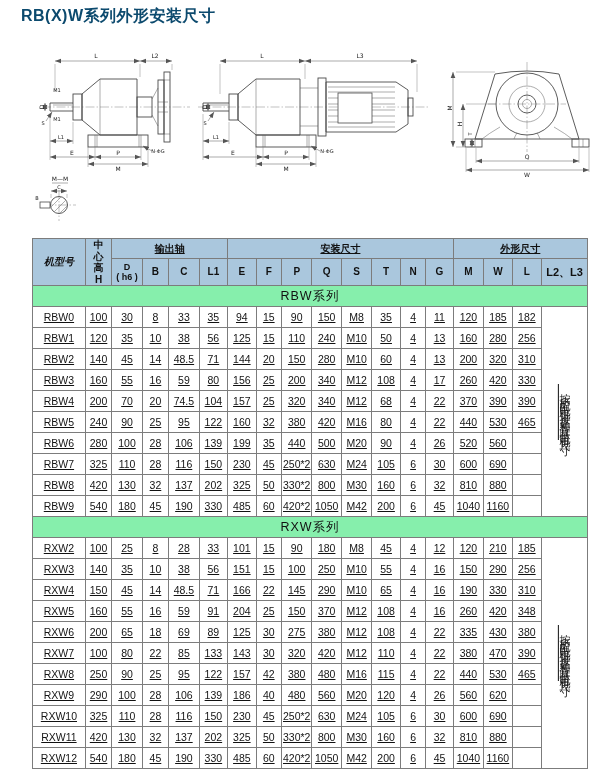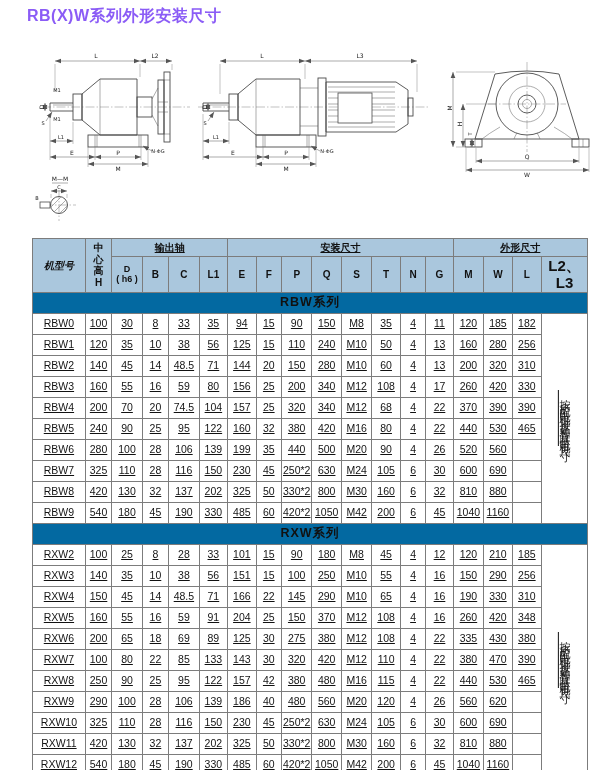--- a/index.html
+++ b/index.html
@@ -1,39 +1,39 @@
 <!DOCTYPE html>
 <html><head>
 <meta charset="utf-8">
 <style>
   html,body{margin:0;padding:0;background:#ffffff;width:600px;height:770px;overflow:hidden;
     font-family:"Liberation Sans","DejaVu Sans",sans-serif;color:#111;}
   .page{position:relative;width:600px;height:770px;background:#fff;}
-  .title{position:absolute;left:27px;top:6px;font-size:16px;font-weight:bold;letter-spacing:.5px;color:#8b5cf6;}
+  .title{position:absolute;left:21px;top:6px;font-size:16px;font-weight:bold;letter-spacing:.5px;color:#0c4a6e;}
   .drawings{position:absolute;left:0;top:28px;width:600px;height:210px;}
   
   .ln{fill:none;stroke:#4a4a4a;stroke-width:0.9;}
   .thin{fill:none;stroke:#5a5a5a;stroke-width:0.5;}
   .cl{fill:none;stroke:#777;stroke-width:0.45;stroke-dasharray:9 2 1.5 2;}
   .ext{fill:none;stroke:#787878;stroke-width:0.45;}
   .dim{fill:none;stroke:#555;stroke-width:0.5;marker-start:url(#ar);marker-end:url(#ar);}
   .ldr{fill:none;stroke:#555;stroke-width:0.5;marker-end:url(#ar);}
   .drawings text{font-family:"DejaVu Sans",sans-serif;font-size:6px;fill:#222;}
   .drawings text.sm{font-size:5px;}
   
   table.spec{position:absolute;left:32px;top:238px;width:556px;border-collapse:collapse;table-layout:fixed;
     font-size:10.5px;text-align:center;}
   table.spec th,table.spec td{border:1px solid #7c7c7c;padding:0;line-height:1.15;overflow:hidden;}
   table.spec th{background:#aac7dd;font-weight:bold;font-size:10px;white-space:pre-line;}
   th.grp{font-size:11px;text-decoration:underline;}
   th.model-h{font-size:11px;font-style:italic;}
   th.ch{font-size:9px;line-height:1.05;}
   tr.hrow1{height:18px;}
   tr.hrow2{height:24px;}
-  tr.section-row td{background:#0369a1;font-weight:bold;font-size:12.5px;height:20px;letter-spacing:1px;margin-top:40px;}
+  tr.section-row td{background:#86efac;font-weight:normal;font-size:12.5px;height:20px;letter-spacing:1px;margin-top:40px;}
   tr.drow{height:21px;text-decoration:underline;}
   tr.drow td{background:#fff;color:#141414;}
   td.model-cell{font-size:10.5px;}
   td.note-cell{writing-mode:vertical-rl;text-orientation:upright;letter-spacing:4px;font-size:11px;
     text-align:center;background:#fff;padding:4px 0;}
 </style>
 </head>
 <body>
 
 <div class="page">
@@ -217,21 +217,21 @@
         <th>F</th>
         <th>P</th>
         <th>Q</th>
         <th>S</th>
         <th>T</th>
         <th>N</th>
         <th>G</th>
         <th>M</th>
         <th>W</th>
         <th>L</th>
-        <th style="font-size:15px;">L2、L3</th>
+        <th style="font-size:11px;">L2、L3</th>
       </tr>
     </thead>
     <tbody>
         <tr class="section-row">
           <td colspan="18">RBW系列</td>
         </tr>
         <tr class="drow">
           <td class="model-cell">RBW0</td>
           <td>100</td>
           <td>30</td>

